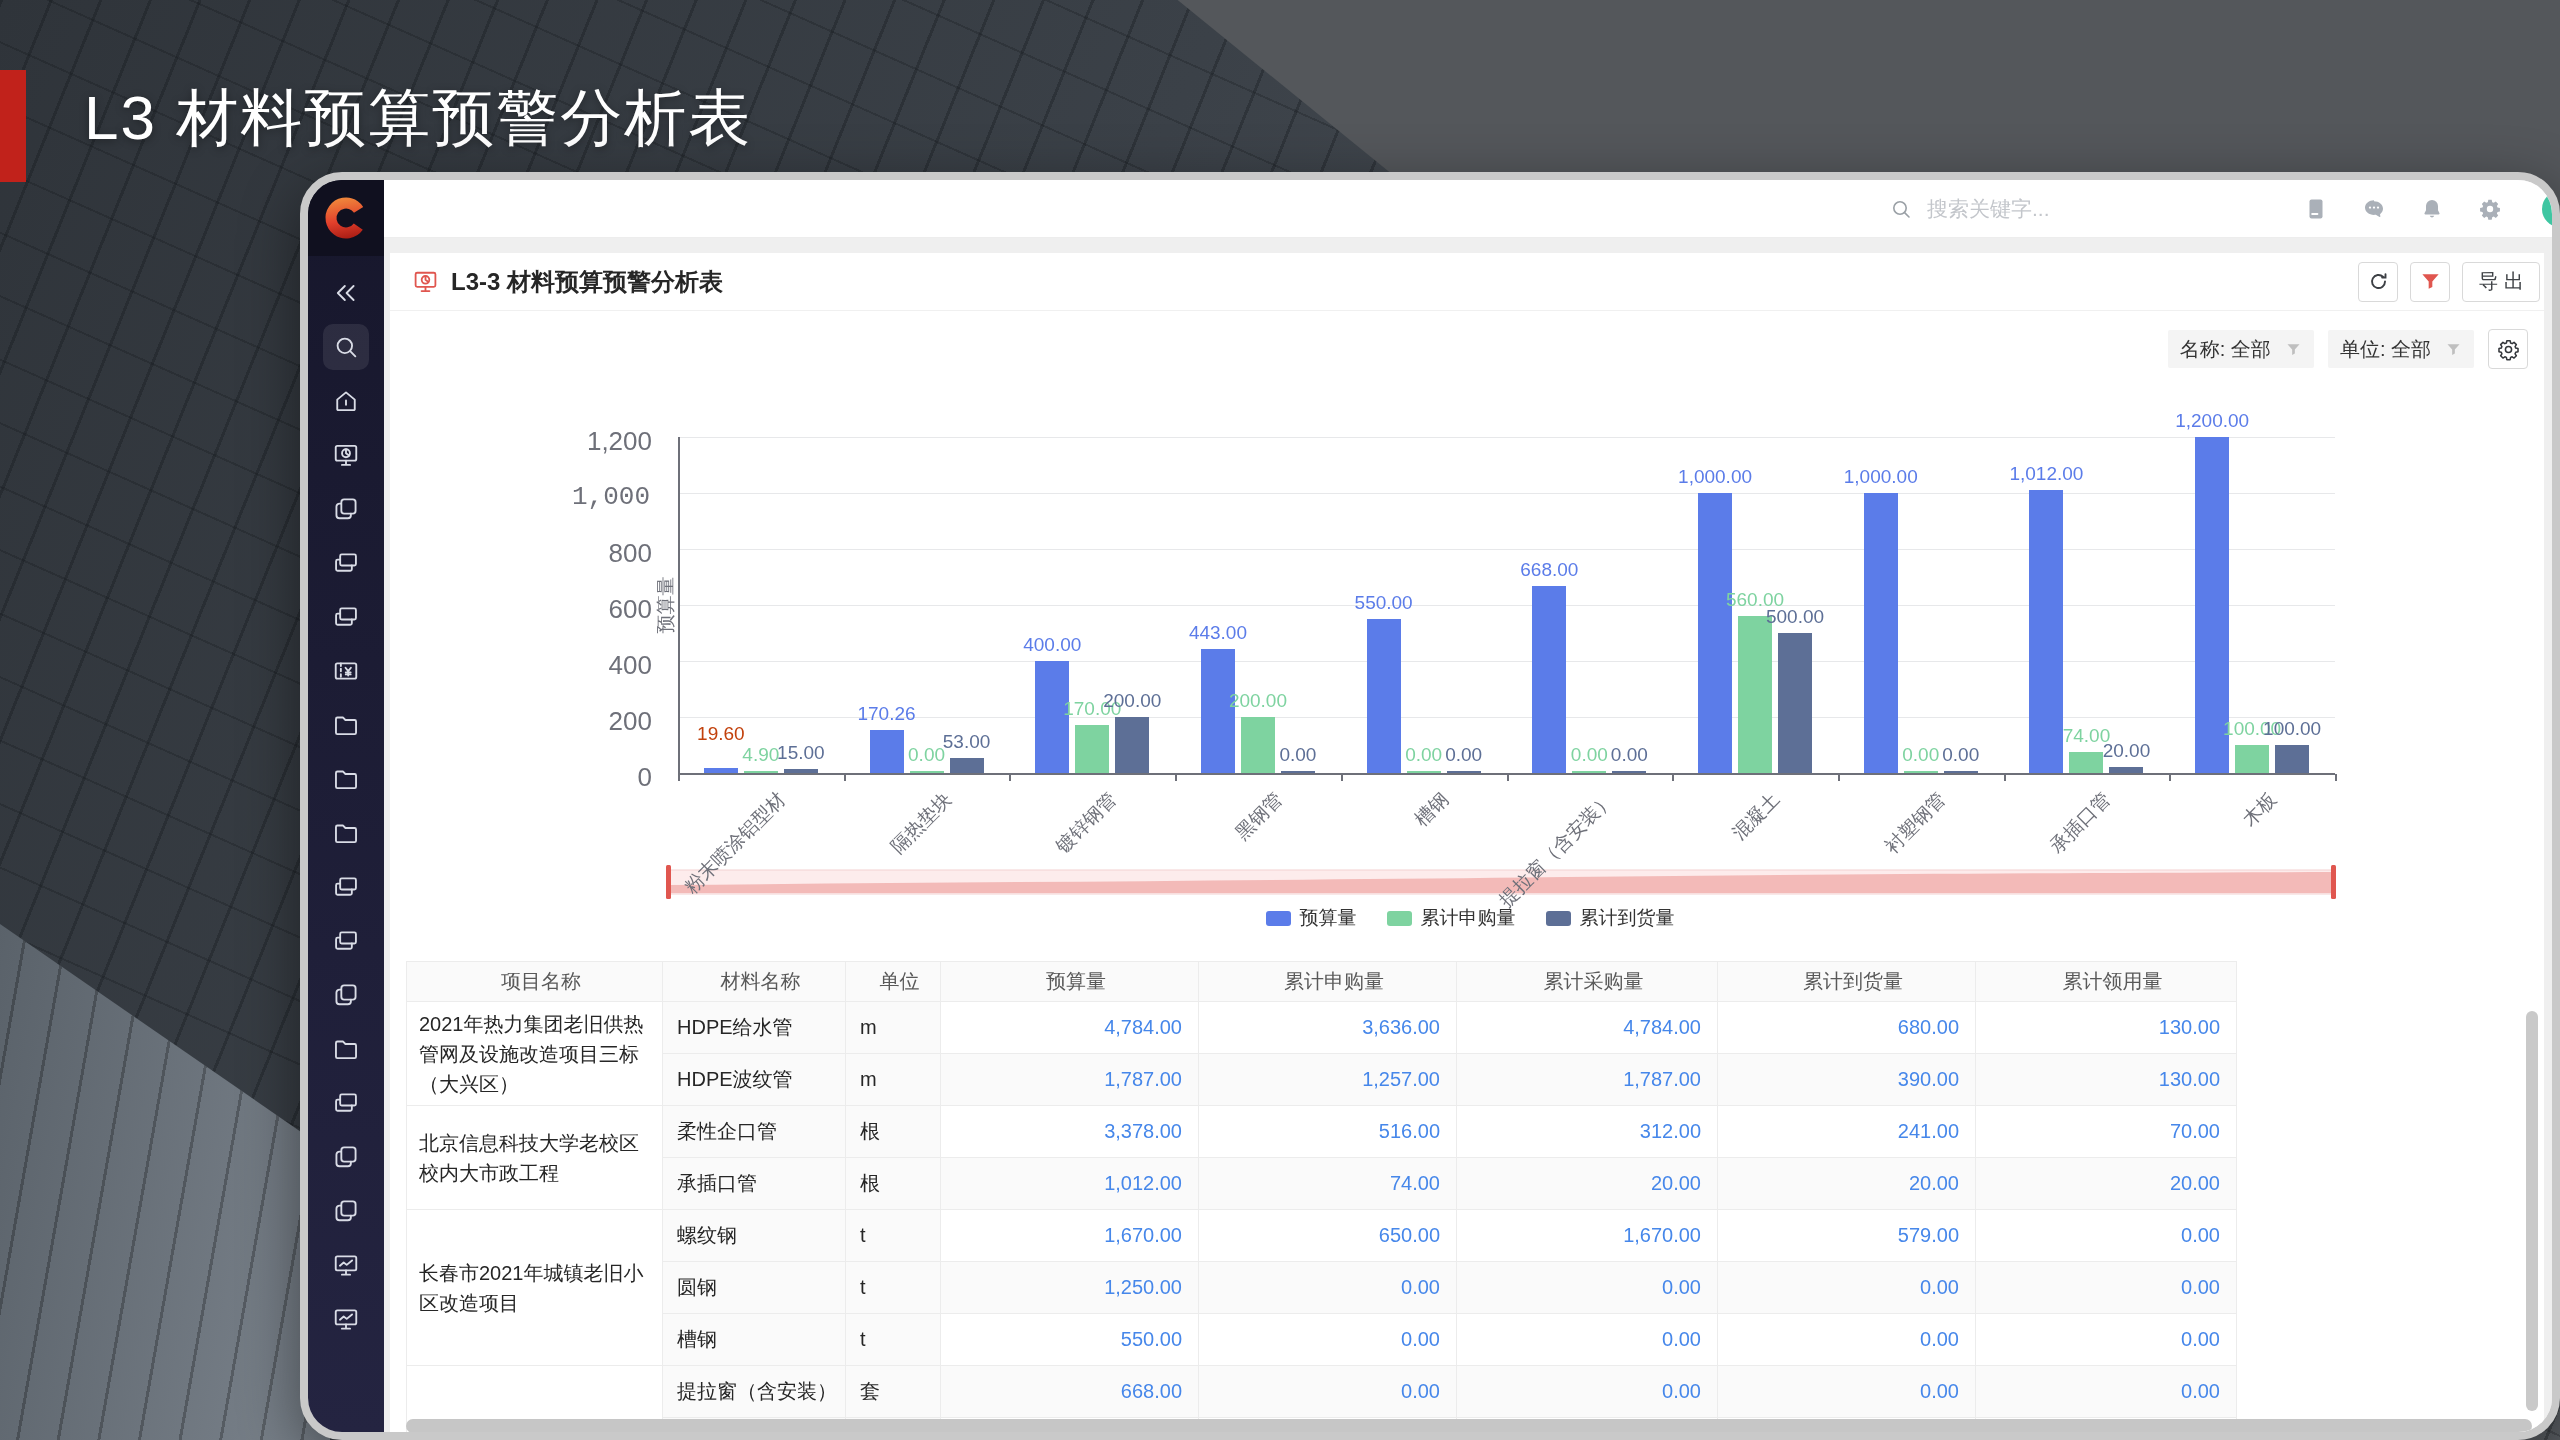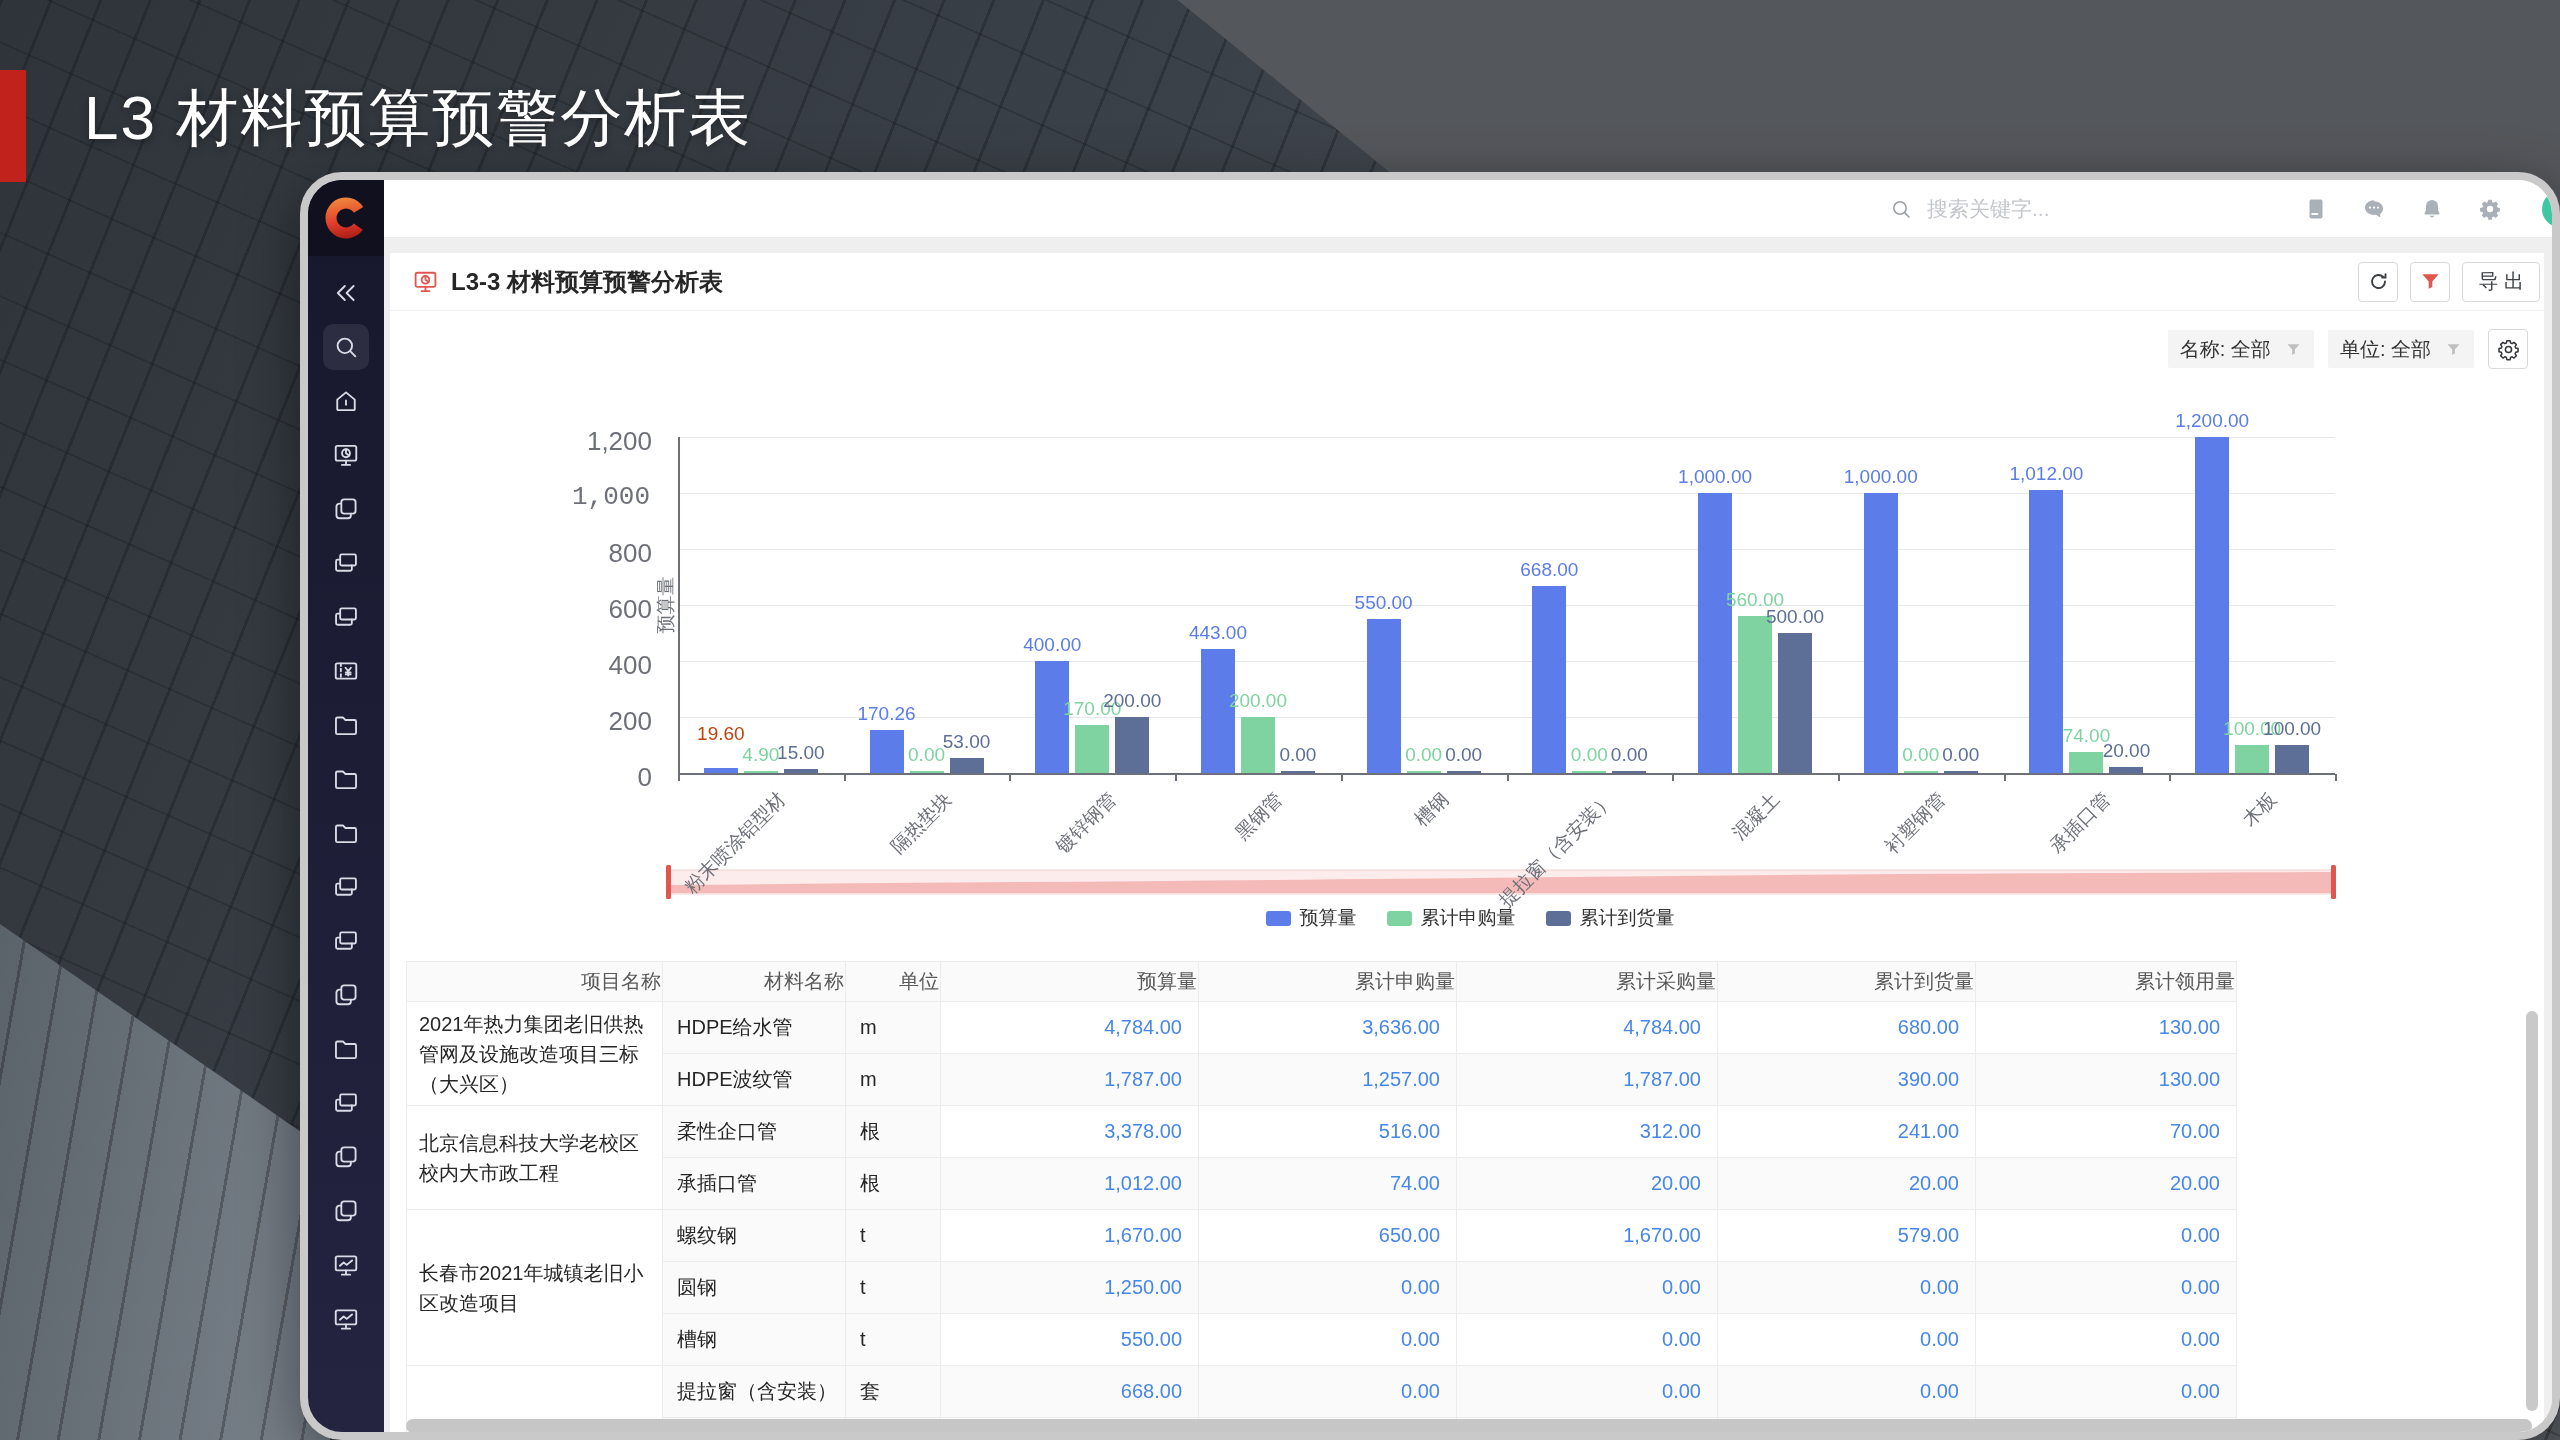--- a/index.html
+++ b/index.html
@@ -85,21 +85,21 @@
     transform:rotate(-45deg);transform-origin:100% 0;}
   .dz{position:absolute;left:276px;top:444px;width:1670px;height:34px;cursor:pointer;}
   .legend{position:absolute;left:0;top:484px;width:100%;display:flex;justify-content:center;gap:30px;}
   .leg-item{display:flex;align-items:center;gap:9px;font-size:19px;color:#333;cursor:pointer;}
   .leg-chip{width:25px;height:15px;border-radius:3px;display:block;}
   
   .table-wrap{position:absolute;left:16px;top:708px;}
   table{border-collapse:collapse;table-layout:fixed;font-size:20px;color:#262626;}
   th,td{border:1px solid #ececec;box-sizing:border-box;}
   thead tr{height:40px;}
-  th{background:#fafafa;color:#595959;font-weight:500;text-align:right;padding-left:14px;}
+  th{background:#fafafa;color:#595959;font-weight:500;text-align:center;padding-left:14px;}
   tbody tr{height:52px;}
   td.proj{background:#fff;padding:4px 12px;line-height:30px;}
   td.mat{background:#fafafa;padding-left:14px;}
   td.unit{background:#fafafa;padding-left:14px;}
   td.num{color:#4687ea;text-align:right;padding-right:16px;background:#fff;}
   tr.alt td.num{background:#fafafa;}
   tr.partial{height:40px;}
   .vscroll{position:absolute;right:6px;top:758px;width:12px;height:400px;background:#c9c9c9;border-radius:6px;cursor:pointer;}
   .hscroll{position:absolute;left:16px;right:12px;top:1166px;height:14px;background:#c6c6c6;border-radius:7px;cursor:pointer;}
 </style>

